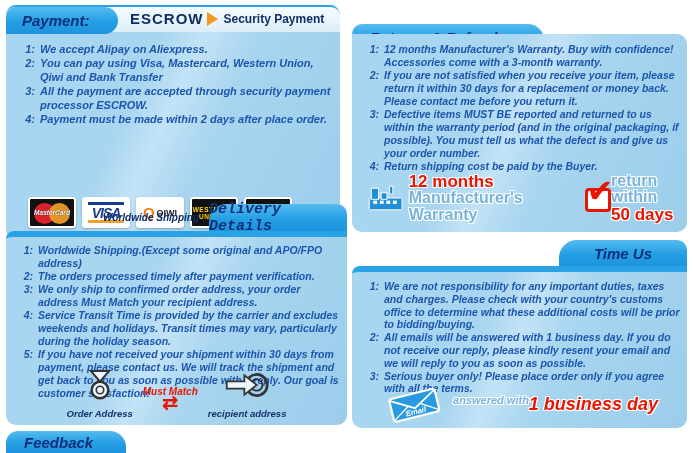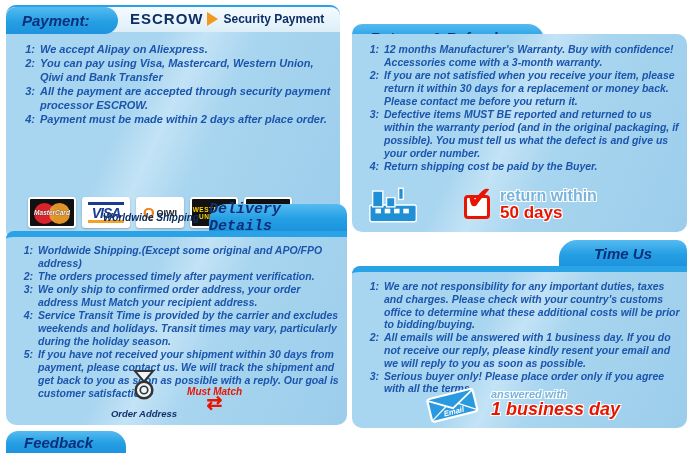--- a/index.html
+++ b/index.html
@@ -105,21 +105,21 @@
   
   #about-panel { left:352px; top:240px; width:335px; height:188px; }
   #about-header { position:relative; height:26px; display:flex; justify-content:flex-end; }
   #about-tab { width:128px; height:26px; border-radius:18px 10px 0 0;
     display:flex; align-items:center; justify-content:center; }
   #about-body { position:absolute; top:26px; left:0; right:0; bottom:0;
     border-radius:8px 0 10px 10px; border-top:6px solid #2aa2e6; }
   #about-list { padding:8px 6px 0 10px; font-size:10.5px; line-height:12.8px; }
   #email-badge { position:absolute; left:0; right:0; bottom:5px; display:flex;
     justify-content:center; align-items:center; gap:6px; }
-  #email-text { display:flex; flex-direction:column; line-height:1.05; }
+  #email-text { display:flex; flex-direction:row; line-height:1.05; }
   #email-pre { color:#78b4dc; font-size:11px; font-weight:bold; font-style:italic;
     text-shadow:-1px -1px 0 #fff,1px -1px 0 #fff,-1px 1px 0 #fff,1px 1px 0 #fff; }
   #email-value { color:#e81500; font-size:18px; font-weight:bold; font-style:italic;
     text-shadow:-1px -1px 0 #fff,1px -1px 0 #fff,-1px 1px 0 #fff,1px 1px 0 #fff; }
 </style>
 </head>
 <body>
 
 <div class="panel" id="payment-panel">
   <div id="payment-header">
@@ -218,20 +218,28 @@
           <polygon points="9,1 31,1 20,14" fill="#eef6fc" stroke="#333" stroke-width="2.5"></polygon>
           <circle cx="20" cy="24" r="10" fill="#eef6fc" stroke="#333" stroke-width="3"></circle>
           <circle cx="20" cy="24" r="4.5" fill="none" stroke="#333" stroke-width="2"></circle>
         </svg>
         <span class="addr-label">Order Address</span>
       </div>
       <div id="must-match">
         <span id="must-match-label">Must Match</span>
         <span id="swap-arrows">⇄</span>
       </div>
+      <div class="addr-item">
+        <svg width="44" height="30" viewBox="0 0 50 34">
+          <circle cx="36" cy="17" r="12" fill="none" stroke="#333" stroke-width="3"></circle>
+          <circle cx="36" cy="17" r="6.5" fill="none" stroke="#333" stroke-width="2"></circle>
+          <path d="M2 13 h20 v-7 l14 11 -14 11 v-7 H2 z" fill="#eef6fc" stroke="#333" stroke-width="2"></path>
+        </svg>
+        <span class="addr-label">recipient address</span>
+      </div>
     </div>
   </div>
 </div>
 
 <div id="feedback-tab" class="accent-bg">
   <span class="tab-title">Feedback</span>
 </div>
 
 <div class="panel" id="returns-panel">
   <div id="returns-tab" class="accent-bg">
@@ -265,20 +273,24 @@
             <rect x="20" y="12" width="9" height="10"></rect>
             <rect x="33" y="2" width="5" height="12"></rect>
           </g>
           <g fill="#ffffff">
             <rect x="8" y="24" width="6" height="5"></rect>
             <rect x="18" y="24" width="6" height="5"></rect>
             <rect x="28" y="24" width="6" height="5"></rect>
             <rect x="38" y="24" width="6" height="5"></rect>
           </g>
         </svg>
+        <span class="badge-text">
+          <span class="badge-red">12 months</span>
+          <span class="badge-soft">Manufacturer's Warranty</span>
+        </span>
       </div>
       <div class="badge">
         <span id="return-checkbox">
           <span id="return-box"></span>
           <span id="return-check">✔</span>
         </span>
         <span class="badge-text">
           <span class="badge-soft">return within</span>
           <span class="badge-red">50 days</span>
         </span>

